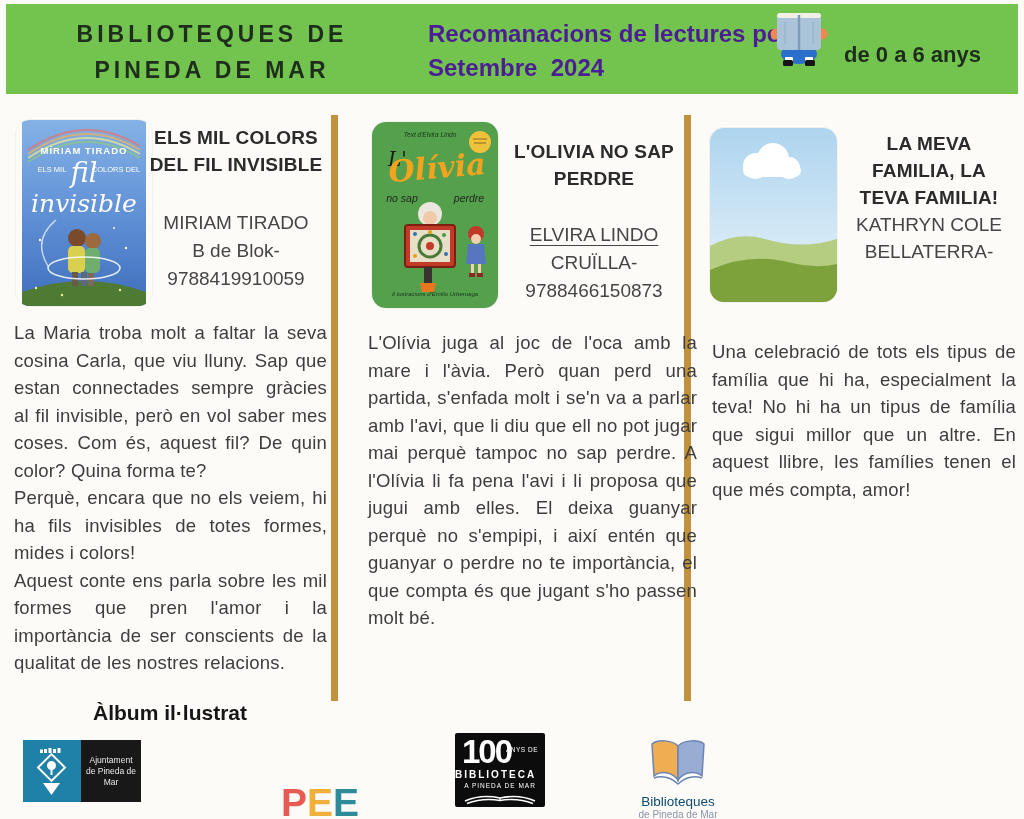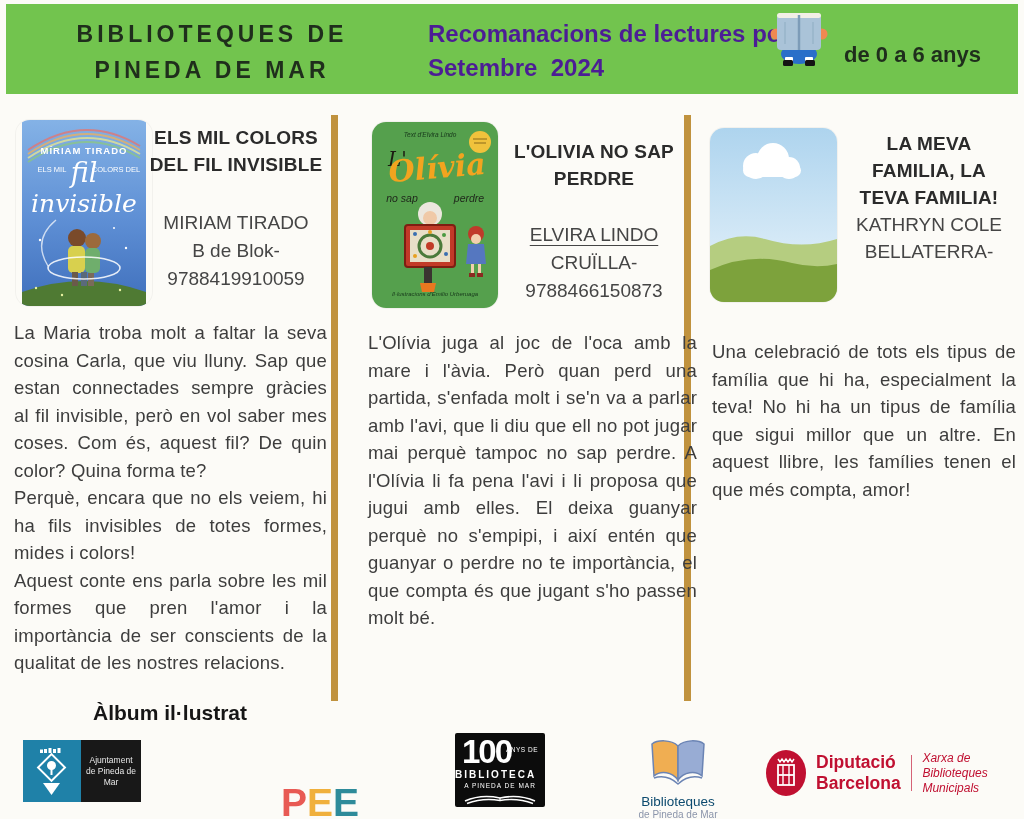--- a/index.html
+++ b/index.html
@@ -285,34 +285,14 @@
   <div class="logo-bib">
     <svg width="62" height="52" viewBox="0 0 62 52" aria-hidden="true">
       <path d="M31 8 C24 1 10 2 5 6 L7 38 C14 32 25 34 31 42 Z" fill="#f0ae52" stroke="#6b84b4" stroke-width="1.5"></path>
       <path d="M31 8 C38 1 52 2 57 6 L55 38 C48 32 37 34 31 42 Z" fill="#98acd4" stroke="#6b84b4" stroke-width="1.5"></path>
       <path d="M7 40 Q20 36 31 46 Q42 36 55 40" fill="none" stroke="#6b84b4" stroke-width="1.5"></path>
     </svg>
     <div class="b-name">Biblioteques</div>
     <div class="b-sub">de Pineda de Mar</div>
   </div>
 
-  <div class="logo-dipu">
-    <div class="dp-circle">
-      <svg width="28" height="32" viewBox="0 0 28 32" aria-hidden="true">
-        <path d="M6 2 L8 5 L10 2 L12 5 L14 2 L16 5 L18 2 L20 5 L22 2" fill="none" stroke="#ffffff" stroke-width="1.4"></path>
-        <rect x="6" y="8" width="16" height="20" fill="none" stroke="#ffffff" stroke-width="1.8"></rect>
-        <line x1="6" y1="18" x2="22" y2="18" stroke="#ffffff" stroke-width="1.8"></line>
-        <line x1="11" y1="8" x2="11" y2="28" stroke="#ffffff" stroke-width="1.4"></line>
-        <line x1="17" y1="8" x2="17" y2="28" stroke="#ffffff" stroke-width="1.4"></line>
-      </svg>
-    </div>
-    <div class="dp-name">
-      <div>Diputació</div>
-      <div>Barcelona</div>
-    </div>
-    <div class="dp-sep"></div>
-    <div class="dp-tag">
-      <div>Xarxa de Biblioteques</div>
-      <div>Municipals</div>
-    </div>
-  </div>
 
 </div>
 
 </body></html>

